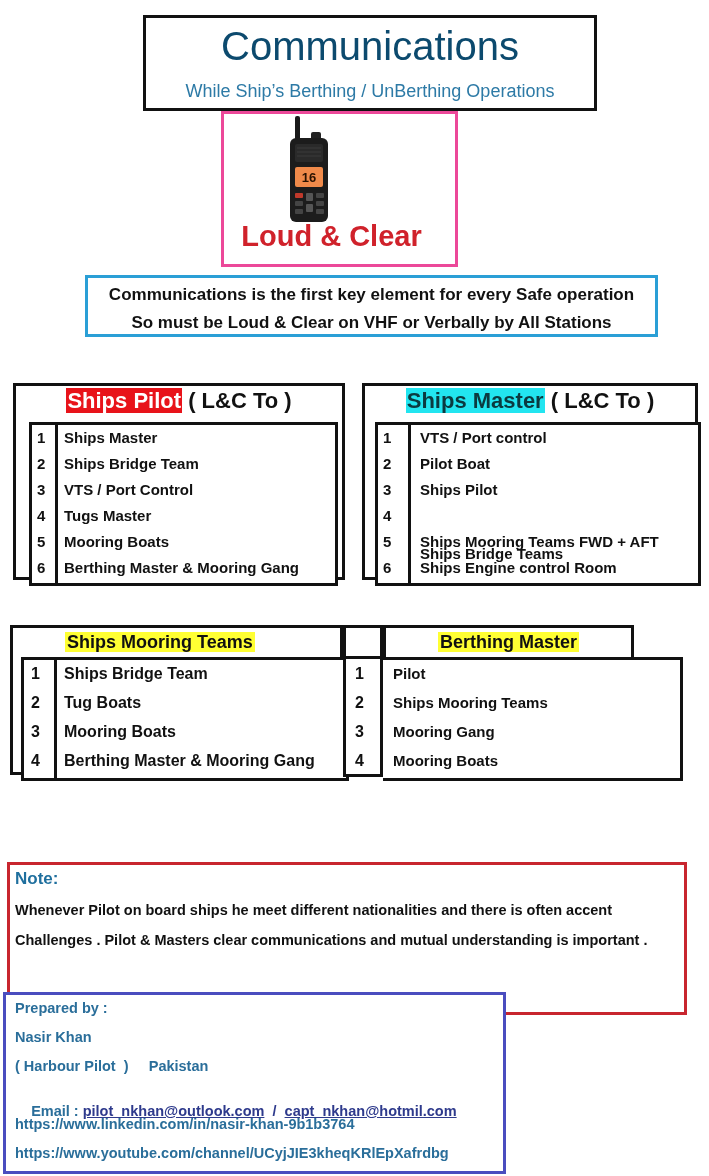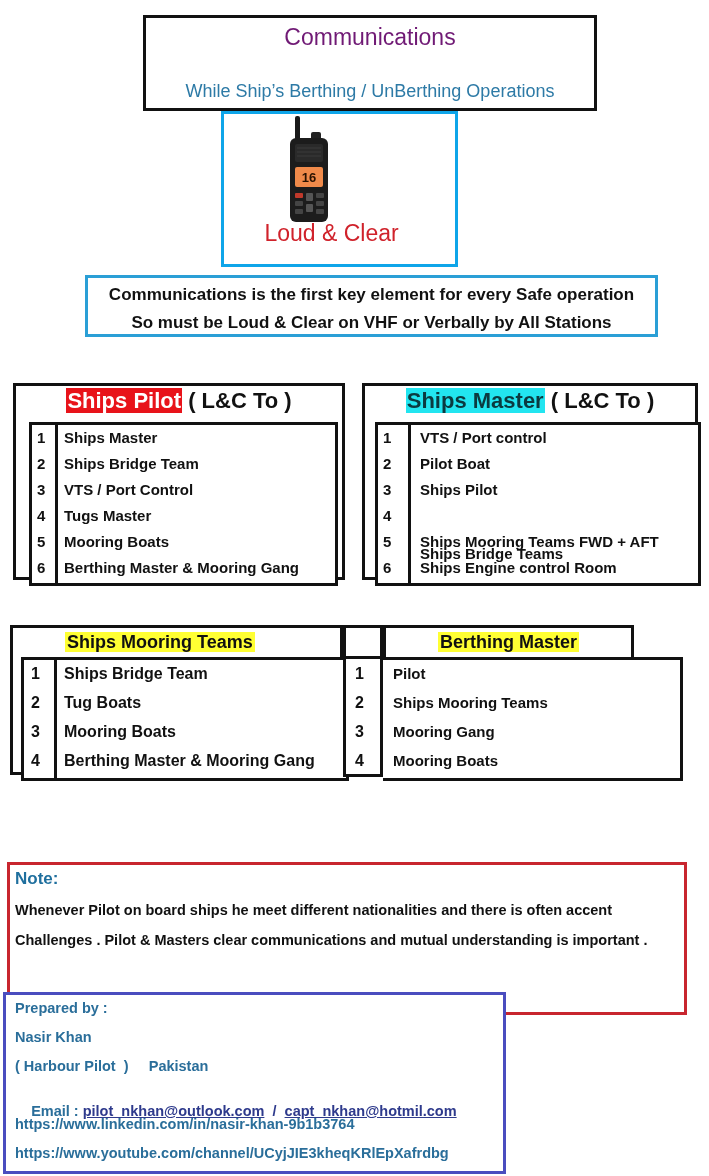--- a/index.html
+++ b/index.html
@@ -2,27 +2,27 @@
 <html><head>
 <meta charset="utf-8">
 <style>
   html, body { margin: 0; padding: 0; background: #ffffff; }
   body { width: 709px; height: 1176px; position: relative; overflow: hidden;
          font-family: "Liberation Sans", "DejaVu Sans", sans-serif; color: #111; }
   .abs { position: absolute; box-sizing: border-box; }
 
   
   #title-box { left: 143px; top: 15px; width: 454px; height: 96px; border: 3px solid #111; background:#fff; }
-  #title-main { position:absolute; left:0; right:0; top:6px; text-align:center; font-size:23px; color:#701a75; }
+  #title-main { position:absolute; left:0; right:0; top:6px; text-align:center; font-size:40px; color:#0c4a6e; }
   #title-sub { position:absolute; left:0; right:0; top:63px; text-align:center; font-size:18px; color:#2d7aa6; }
 
   
-  #radio-box { left: 221px; top: 111px; width: 237px; height: 156px; border: 3px solid #0ea5e9; background:#fff; }
+  #radio-box { left: 221px; top: 111px; width: 237px; height: 156px; border: 3px solid #ec4899; background:#fff; }
   #radio-svg { position:absolute; left:63px; top:0px; width:46px; height:110px; }
-  #radio-caption { position:absolute; left:0; right:16px; top:106px; text-align:center; font-size:23px; font-weight:normal; color:#d0222b; }
+  #radio-caption { position:absolute; left:0; right:16px; top:106px; text-align:center; font-size:29px; font-weight:bold; color:#d0222b; }
 
   
   #key-box { left: 85px; top: 275px; width: 573px; height: 62px; border: 3px solid #2a9fd6; background:#fff; }
   .key-line { position:absolute; left:0; right:0; text-align:center; font-size:17px; font-weight:bold; color:#111; }
   #key-line-1 { top: 7px; }
   #key-line-2 { top: 35px; }
 
   
   .panel { border: 3px solid #111; background:#fff; }
   .panel-head { position:absolute; left:0; right:0; top:2px; text-align:center; font-size:22px; font-weight:bold; }

